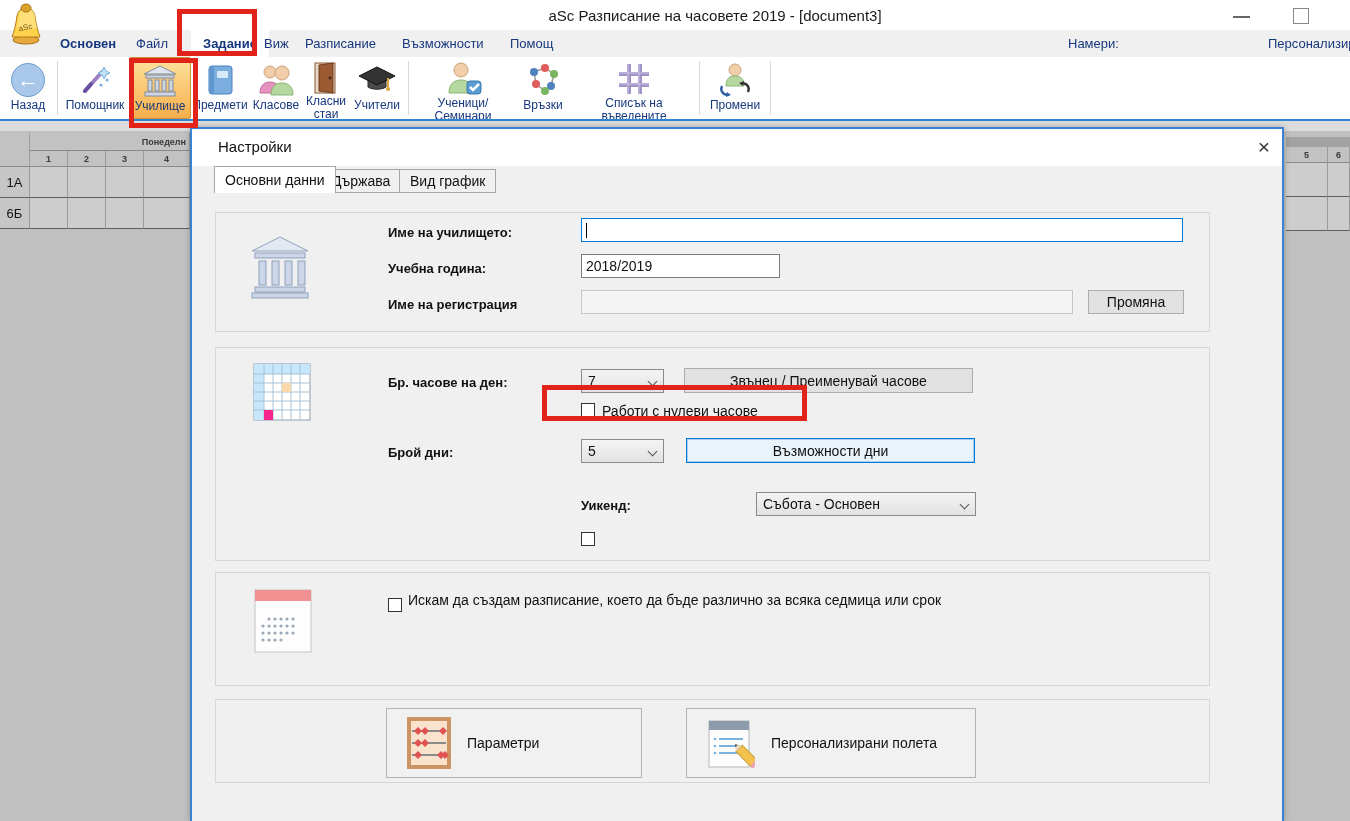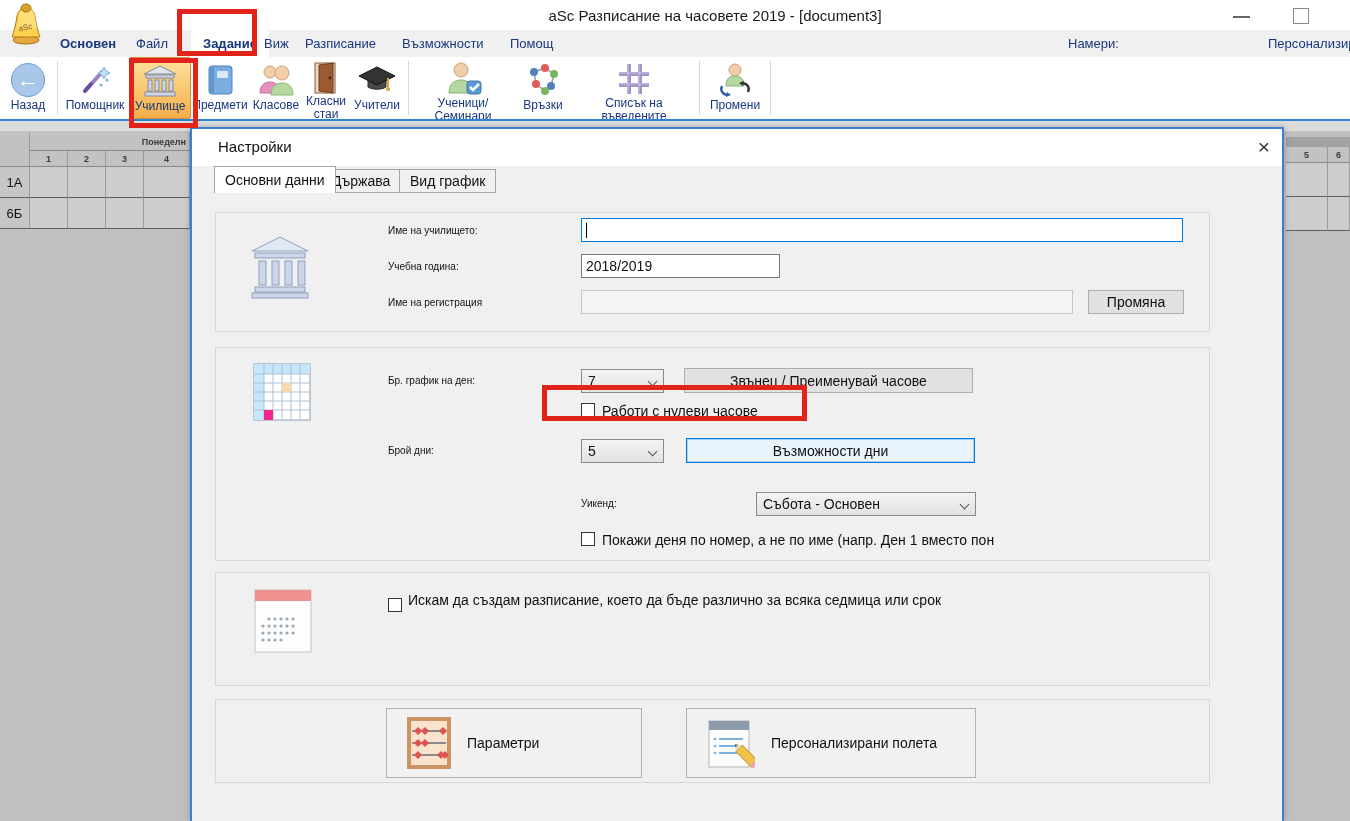--- a/index.html
+++ b/index.html
@@ -44,21 +44,21 @@
 
   
   .dialog { position:absolute; left:190px; top:127px; width:1094px; height:694px; background:#f0f0f0; border:2px solid #3b82d4; border-bottom:none; box-shadow:0 0 6px rgba(0,0,0,.25); z-index:10; }
   .dlg-title { position:absolute; left:0; top:0; width:100%; height:37px; background:#fff; }
   .dlg-title-text { position:absolute; left:26px; top:9px; font-size:15px; color:#111; }
   .dlg-close { position:absolute; left:1058px; top:4px; width:28px; height:28px; font-size:21px; color:#333; text-align:center; line-height:27px; }
   .tabstrip { position:absolute; left:0; top:37px; width:100%; height:27px; }
   .tab { position:absolute; top:3px; height:24px; line-height:23px; font-size:14px; color:#111; padding:0 10px; border:1px solid #a6a6a6; background:#f0f0f0; }
   .tab.active { top:0; height:27px; line-height:26px; background:#fff; border-bottom:none; z-index:2; }
   .section { position:absolute; left:23px; width:995px; border:1px solid #d7d7d7; background:#f0f0f0; }
-  .flabel { position:absolute; font-size:10px; color:#111; white-space:nowrap; }
+  .flabel { position:absolute; font-size:13px; color:#111; white-space:nowrap;font-weight:bold; }
   .tinput { position:absolute; height:24px; background:#fff; border:1px solid #7a7a7a; font-size:14px; padding:0 4px; line-height:22px; color:#111; }
   .tinput.focused { border:1px solid #0078d7; }
   .caret { position:absolute; left:4px; top:4px; width:1px; height:15px; background:#000; }
   .tinput.disabled { background:#f4f4f4; border:1px solid #c6c6c6; }
   .btn { position:absolute; background:#e1e1e1; border:1px solid #adadad; font-size:14px; color:#111; display:flex; align-items:center; justify-content:center; }
   .btn.primary { background:#e9f3fb; border:1px solid #0078d7; box-shadow:inset 0 0 0 1px #a5d0f3; }
   .combo { position:absolute; height:24px; background:linear-gradient(#f4f4f4,#e2e2e2); border:1px solid #8a8a8a; font-size:14px; color:#111; line-height:22px; padding:0 6px; }
   .combo .chev { right:7px; top:8px; }
   .cb { position:absolute; width:14px; height:14px; background:#fff; border:1px solid #333; }
   .cb-label { position:absolute; font-size:14px; color:#111; white-space:nowrap; }
@@ -324,32 +324,31 @@
           <line x1="47" y1="1" x2="47" y2="57"></line>
         <line x1="1" y1="11" x2="57" y2="11"></line>
           <line x1="1" y1="20" x2="57" y2="20"></line>
           <line x1="1" y1="29" x2="57" y2="29"></line>
           <line x1="1" y1="38" x2="57" y2="38"></line>
           <line x1="1" y1="47" x2="57" y2="47"></line>
       </g>
       <rect x="29" y="20" width="9" height="9" fill="#fbd7ac"></rect>
       <rect x="11" y="47" width="9" height="10" fill="#f5258c"></rect>
     </svg>
-    <div class="flabel" style="left:172px;top:27px">Бр. график на ден:</div>
+    <div class="flabel" style="left:172px;top:27px">Бр. часове на ден:</div>
     <div class="combo" style="left:365px;top:21px;width:83px"><span>7</span><div class="chev"></div></div>
     <div class="btn" style="left:468px;top:20px;width:289px;height:25px">Звънец / Преименувай часове</div>
     <div class="cb" style="left:365px;top:55px"></div>
     <div class="cb-label" style="left:386px;top:55px">Работи с нулеви часове</div>
     <div class="flabel" style="left:172px;top:97px">Брой дни:</div>
     <div class="combo" style="left:365px;top:91px;width:83px"><span>5</span><div class="chev"></div></div>
     <div class="btn primary" style="left:470px;top:90px;width:289px;height:25px">Възможности дни</div>
     <div class="flabel" style="left:365px;top:150px">Уикенд:</div>
     <div class="combo" style="left:540px;top:144px;width:220px"><span>Събота - Основен</span><div class="chev"></div></div>
     <div class="cb" style="left:365px;top:184px"></div>
-    <div class="cb-label" style="left:386px;top:184px">Покажи деня по номер, а не по име (напр. Ден 1 вместо пон</div>
   </div>
 
   <div class="section" style="top:443px;height:114px">
     <svg style="position:absolute;left:37px;top:15px" width="60" height="66" viewBox="0 0 60 66">
       <rect x="2" y="2" width="56" height="62" fill="#fdfdfd" stroke="#c4c4c4"></rect>
       <rect x="2" y="2" width="56" height="11" fill="#f09090"></rect>
       <g fill="#9aa7b5">
         <circle cx="16" cy="31" r="1.6"></circle>
           <circle cx="22" cy="31" r="1.6"></circle>
           <circle cx="28" cy="31" r="1.6"></circle>

